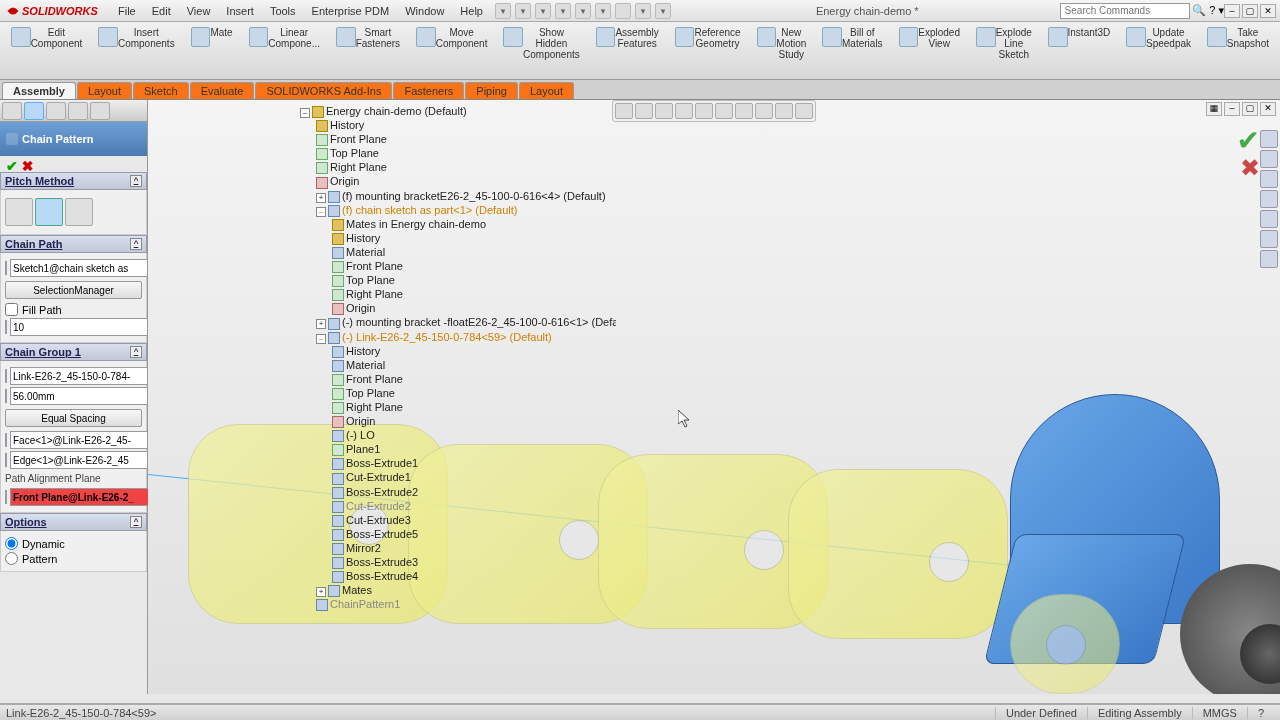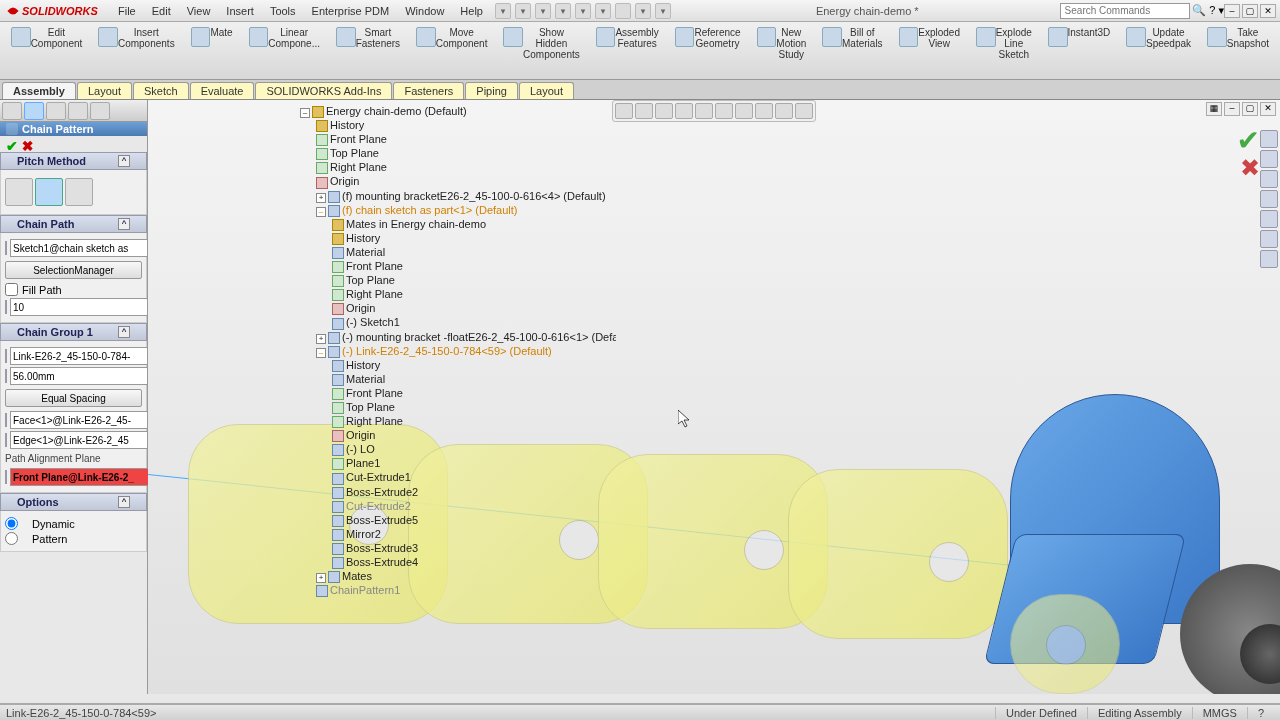--- a/index.html
+++ b/index.html
@@ -18,52 +18,52 @@
 .menubar .win-ctrls span { width:16px; height:14px; border:1px solid #aaa; font-size:9px; text-align:center; line-height:12px; background:#eee;}
 
 
 .ribbon { height:58px; background:linear-gradient(#f0f0f0,#d8d8d8); border-bottom:1px solid #999; display:flex; padding:2px 4px; gap:2px; }
 .ribbon .rbtn { display:flex; flex-direction:row; align-items:flex-start; justify-content:center; padding:2px 6px; min-width:50px; border:1px solid transparent; border-radius:2px; cursor:pointer; text-align:center; line-height:1.1;}
 .ribbon .rbtn .ricon { width:20px; height:20px; background:#c8d8e8; border:1px solid #8ab; border-radius:2px; margin-bottom:2px;}
 .ribbon .rbtn .rlabel { font-size:10px; color:#333; }
 
 
 .tabstrip { height:20px; background:#d0d0d0; display:flex; align-items:flex-end; padding-left:2px; border-bottom:1px solid #888;}
-.tabstrip .tab { padding:2px 10px; background:#fef9c3; border:1px solid #999; border-bottom:none; margin-right:1px; border-radius:3px 3px 0 0; color:#333; cursor:pointer;}
+.tabstrip .tab { padding:2px 10px; background:#f97316; border:1px solid #999; border-bottom:none; margin-right:1px; border-radius:3px 3px 0 0; color:#333; cursor:pointer;}
 .tabstrip .tab.active { background:#f5f5f5; font-weight:bold;}
 
 
 .main { position:absolute; top:100px; bottom:26px; left:0; right:0; display:flex; }
 
 
 .leftpanel { width:148px; background:#e8e8e8; border-right:1px solid #999; display:flex; flex-direction:column; }
 .lp-icons { height:22px; background:linear-gradient(#eee,#ccc); border-bottom:1px solid #999; display:flex; padding:2px; gap:2px;}
 .lp-icons .lpi { width:20px; height:18px; background:#ddd; border:1px solid #aaa; border-radius:2px;}
 .lp-icons .lpi.active { background:#b8d8f8; border-color:#6af;}
-.pm-title { height:14px; background:linear-gradient(#6ea0d8,#4a7ab0); color:#fff; font-weight:bold; padding:2px 6px; display:flex; align-items:center; gap:4px;}
+.pm-title { height:34px; background:linear-gradient(#6ea0d8,#4a7ab0); color:#fff; font-weight:bold; padding:2px 6px; display:flex; align-items:center; gap:4px;}
 .pm-title .pmicon { width:12px; height:12px; background:#fff3; border-radius:2px;}
 .pm-confirm { height:16px; display:flex; gap:4px; padding:2px 6px;}
 .pm-confirm .ok { color:#0a0; font-weight:bold; font-size:14px;}
 .pm-confirm .cancel { color:#c00; font-weight:bold; font-size:14px;}
-.pm-section-h { background:linear-gradient(#d8e0f0,#c0c8d8); border:1px solid #99a; padding:2px 16px; font-weight:bold; color:#225; display:flex; justify-content:space-between; align-items:center;}
+.pm-section-h { background:linear-gradient(#d8e0f0,#c0c8d8); border:1px solid #99a; padding:2px 4px; font-weight:bold; color:#225; display:flex; justify-content:space-between; align-items:center;text-decoration:underline;}
 .pm-section-h .collapse { width:12px; height:12px; border:1px solid #888; background:#eee; font-size:8px; text-align:center; line-height:10px;}
 .pm-body { padding:4px; background:#f0f0f0; border:1px solid #ccc; border-top:none;}
 .pm-body .iconrow { display:flex; gap:2px; padding:4px 0;}
 .pm-body .iconrow .opt { width:28px; height:28px; background:#e0e0e0; border:1px solid #aaa; border-radius:2px;}
 .pm-body .iconrow .opt.sel { background:#b8d8f8; border-color:#4a8;}
 .pm-body .field { display:flex; align-items:center; gap:3px; margin:2px 0;}
 .pm-body .field .fic { width:14px; height:14px; background:#d0d8e8; border:1px solid #99a;}
 .pm-body .field input[type=text] { flex:1; height:18px; border:1px solid #999; background:#fff; padding:0 2px; font-size:10px;}
 .pm-body .field input.sel { background:#ef4444;font-weight:bold;}
 .pm-body .field .spin { width:14px; display:flex; flex-direction:column;}
 .pm-body .field .spin span { height:8px; border:1px solid #999; background:#eee; font-size:6px; text-align:center; line-height:6px;}
 .pm-body button { width:100%; height:18px; margin:2px 0; background:linear-gradient(#f8f8f8,#ddd); border:1px solid #999; border-radius:2px; font-size:10px;}
 .pm-body label.cb { display:flex; align-items:center; gap:4px; font-size:10px; margin:2px 0;}
 .pm-body .sub { font-size:10px; color:#444; padding:2px 0;}
-.pm-body label.rb { display:flex; align-items:center; gap:14px; font-size:10px; margin:2px 0;}
+.pm-body label.rb { display:flex; align-items:center; gap:4px; font-size:10px; margin:2px 0;}
 
 
 .flyout-tree { position:absolute; left:148px; top:0; width:320px; max-height:560px; overflow:hidden; background:transparent; padding:4px; font-size:11px; color:#222; z-index:5;}
 .flyout-tree .tnode { white-space:nowrap; padding:0 0 0 0; line-height:14px;}
 .flyout-tree .tnode .exp { display:inline-block; width:10px; height:10px; border:1px solid #888; background:#fff; font-size:8px; text-align:center; line-height:8px; margin-right:2px;}
 .flyout-tree .tnode .tic { display:inline-block; width:12px; height:12px; background:#e0c060; border:1px solid #a80; vertical-align:middle; margin-right:2px;}
 .flyout-tree .tnode .tic.plane { background:#d0e8d0; border-color:#6a6;}
 .flyout-tree .tnode .tic.origin { background:#e8c0c0; border-color:#a66;}
 .flyout-tree .tnode .tic.feat { background:#c0d0e8; border-color:#68a;}
 .flyout-tree .ind1 { padding-left:16px;}
@@ -366,34 +366,35 @@
         <div class="tnode ind1 "><span class="tic origin"></span>Origin</div>
         <div class="tnode ind1 "><span class="exp">+</span><span class="tic feat"></span>(f) mounting bracketE26-2_45-100-0-616&lt;4&gt; (Default)</div>
         <div class="tnode ind1 hl-orange"><span class="exp">–</span><span class="tic feat"></span>(f) chain sketch as part&lt;1&gt; (Default)</div>
         <div class="tnode ind2 "><span class="tic "></span>Mates in Energy chain-demo</div>
         <div class="tnode ind2 "><span class="tic "></span>History</div>
         <div class="tnode ind2 "><span class="tic feat"></span>Material <not specified=""></not></div>
         <div class="tnode ind2 "><span class="tic plane"></span>Front Plane</div>
         <div class="tnode ind2 "><span class="tic plane"></span>Top Plane</div>
         <div class="tnode ind2 "><span class="tic plane"></span>Right Plane</div>
         <div class="tnode ind2 "><span class="tic origin"></span>Origin</div>
-        <div class="tnode ind2 "><span class="tic feat"></span>(-) Sketch1</div>
         <div class="tnode ind1 "><span class="exp">+</span><span class="tic feat"></span>(-) mounting bracket -floatE26-2_45-100-0-616&lt;1&gt; (Default)</div>
         <div class="tnode ind1 hl-orange"><span class="exp">–</span><span class="tic feat"></span>(-) Link-E26-2_45-150-0-784&lt;59&gt; (Default)</div>
         <div class="tnode ind2 "><span class="tic feat"></span>History</div>
         <div class="tnode ind2 "><span class="tic feat"></span>Material <not specified=""></not></div>
         <div class="tnode ind2 "><span class="tic plane"></span>Front Plane</div>
         <div class="tnode ind2 "><span class="tic plane"></span>Top Plane</div>
         <div class="tnode ind2 "><span class="tic plane"></span>Right Plane</div>
         <div class="tnode ind2 "><span class="tic origin"></span>Origin</div>
         <div class="tnode ind2 "><span class="tic feat"></span>(-) LO</div>
         <div class="tnode ind2 "><span class="tic plane"></span>Plane1</div>
+        <div class="tnode ind2 "><span class="tic feat"></span>Boss-Extrude1</div>
         <div class="tnode ind2 "><span class="tic feat"></span>Cut-Extrude1</div>
         <div class="tnode ind2 "><span class="tic feat"></span>Boss-Extrude2</div>
         <div class="tnode ind2 gray"><span class="tic feat"></span>Cut-Extrude2</div>
+        <div class="tnode ind2 "><span class="tic feat"></span>Cut-Extrude3</div>
         <div class="tnode ind2 "><span class="tic feat"></span>Boss-Extrude5</div>
         <div class="tnode ind2 "><span class="tic feat"></span>Mirror2</div>
         <div class="tnode ind2 "><span class="tic feat"></span>Boss-Extrude3</div>
         <div class="tnode ind2 "><span class="tic feat"></span>Boss-Extrude4</div>
         <div class="tnode ind1 "><span class="exp">+</span><span class="tic feat"></span>Mates</div>
         <div class="tnode ind1 gray"><span class="tic feat"></span>ChainPattern1</div>
       </div>
 
     <div class="model">
       <div class="sketch-line" style="left:0; top:200px; width:1150px; transform:rotate(6deg);"></div>

